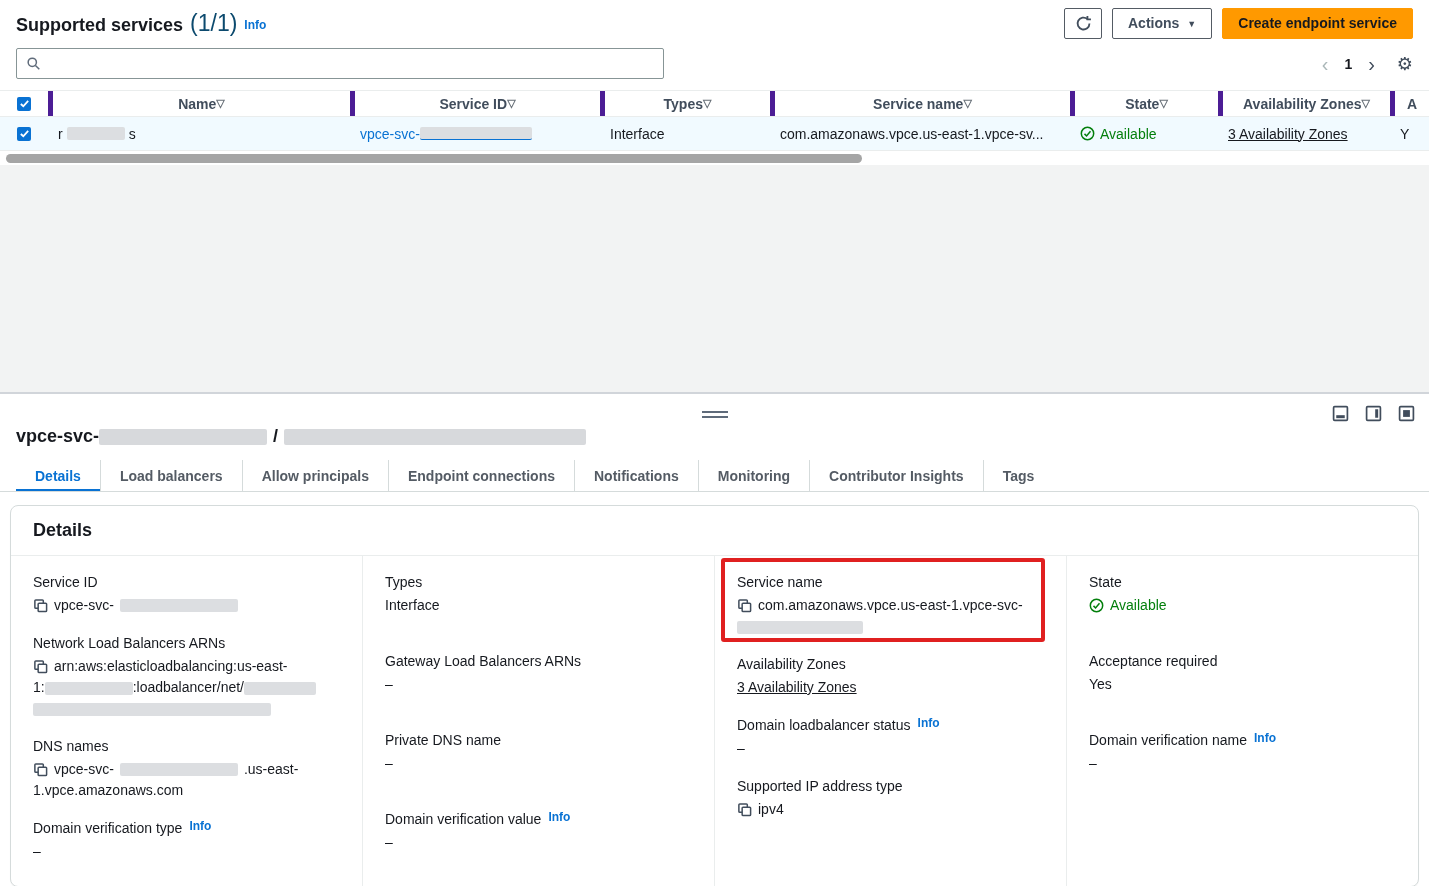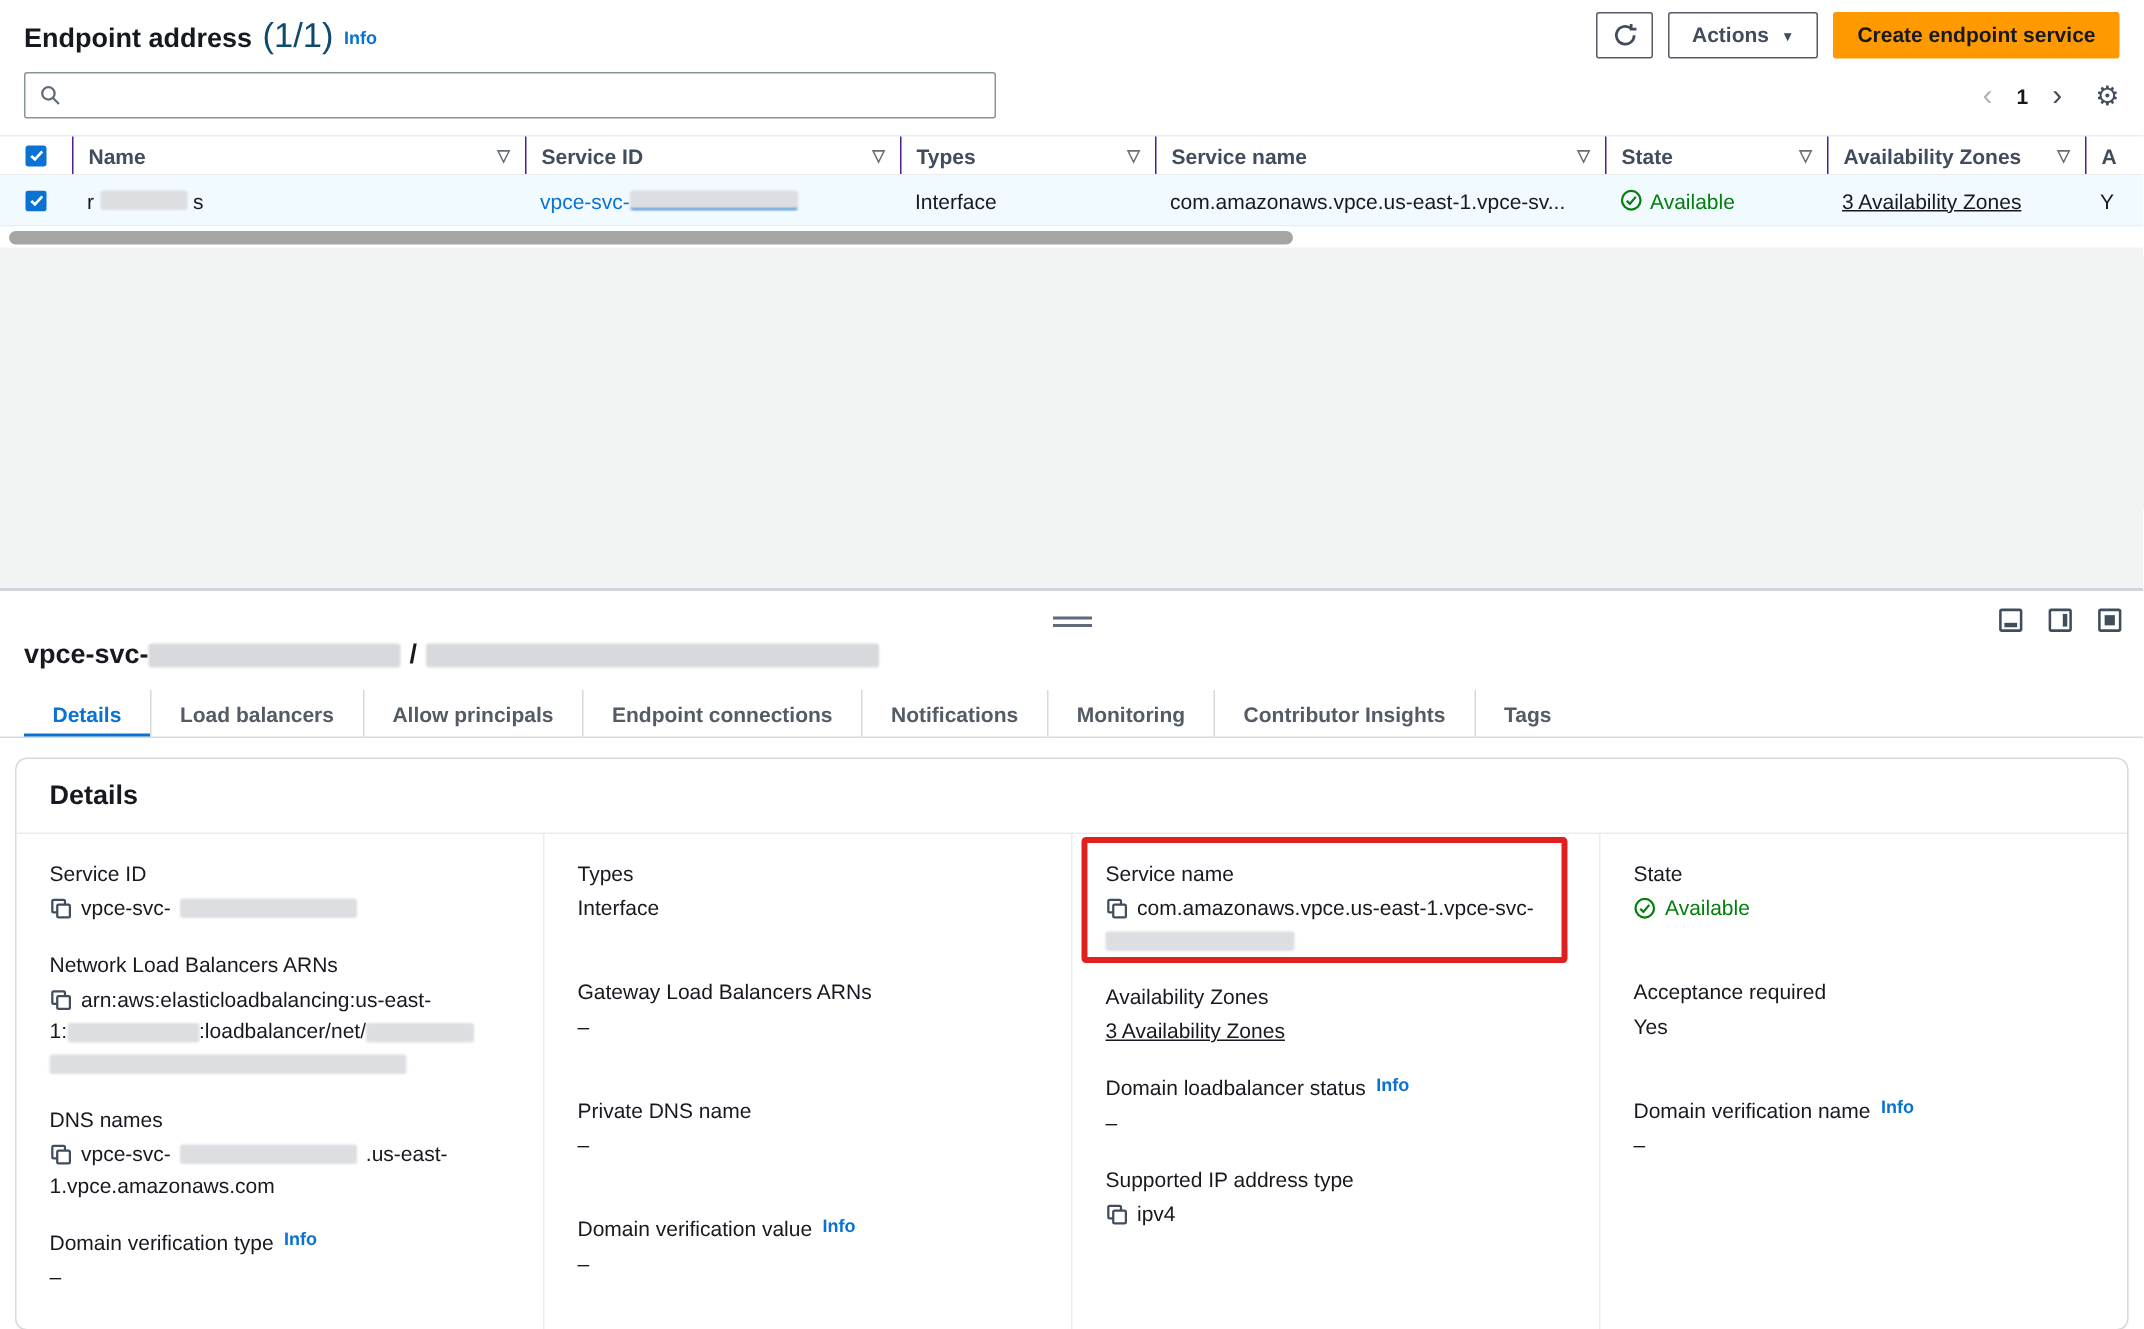--- a/index.html
+++ b/index.html
@@ -32,21 +32,21 @@
   .pager { display:flex; align-items:center; gap:16px; }
   .chev { font-size:20px; line-height:1; cursor:pointer; }
   .chev-left { color:#aab7b8; }
   .chev-right { color:#414d5c; }
   .page-num { font-weight:700; color:#16191f; cursor:pointer; }
   .gear { font-size:18px; color:#414d5c; cursor:pointer; margin-left:6px; }
 
   
   .grid-row { display:grid; grid-template-columns:48px 302px 250px 170px 300px 148px 172px 39px; }
   .thead { height:27px; border-top:1px solid #eaeded; border-bottom:1px solid #eaeded; background:#fff; align-items:center; font-weight:700; color:#414d5c; }
-  .th { display:flex; align-items:center; justify-content:space-between; padding:0 10px; height:100%; border-left:1px solid #4c1d95; cursor:pointer; overflow:hidden; white-space:nowrap; }
+  .th { display:flex; align-items:center; justify-content:center; padding:0 10px; height:100%; border-left:5px solid #4c1d95; cursor:pointer; overflow:hidden; white-space:nowrap; }
   .th-check { border-left:none; justify-content:center; }
   .filter-icon { color:#687078; font-size:11px; }
   .trow { height:34px; background:#f1faff; border-bottom:1px solid #eaeded; align-items:center; cursor:pointer; }
   .td { padding:0 10px; overflow:hidden; white-space:nowrap; display:flex; align-items:center; gap:4px; }
   .td-check { justify-content:center; padding:0; }
   .cb { width:14px; height:14px; background:#0972d3; border-radius:2px; display:flex; align-items:center; justify-content:center; cursor:pointer; flex:none; }
   .link { color:#0972d3; text-decoration:none; cursor:pointer; display:flex; align-items:center; }
   .state-ok { color:#037f0c; display:flex; align-items:center; gap:5px; }
   .az-link { color:#16191f; text-decoration:underline; cursor:pointer; }
 
@@ -86,21 +86,21 @@
   .redact-lg { height:16px; background:#d7d9dc; }
   .redact-link { border-bottom:1px solid #0972d3; }
 
   .red-annotation { position:absolute; left:710px; top:52px; width:324px; height:84px; border:4px solid #e02020; border-radius:3px; pointer-events:none; z-index:5; }
 </style>
 </head>
 <body>
 
 <div class="header-row">
   <div class="title-wrap">
-    <h1 class="page-title">Endpoint address</h1>
+    <h1 class="page-title">Supported services</h1>
     <span class="page-count">(1/1)</span>
     <span class="info-link">Info</span>
   </div>
   <div class="actions-group">
     <button class="btn btn-icon">
       <span style="display:flex;">
         <svg width="17" height="17" viewBox="0 0 16 16">
             <path d="M13.6 8 A5.6 5.6 0 1 1 11.7 3.8" fill="none" stroke="#414d5c" stroke-width="1.7"></path>
             <path d="M11.7 0.9 v3.3 h3.3" fill="none" stroke="#414d5c" stroke-width="1.7"></path>
           </svg>

